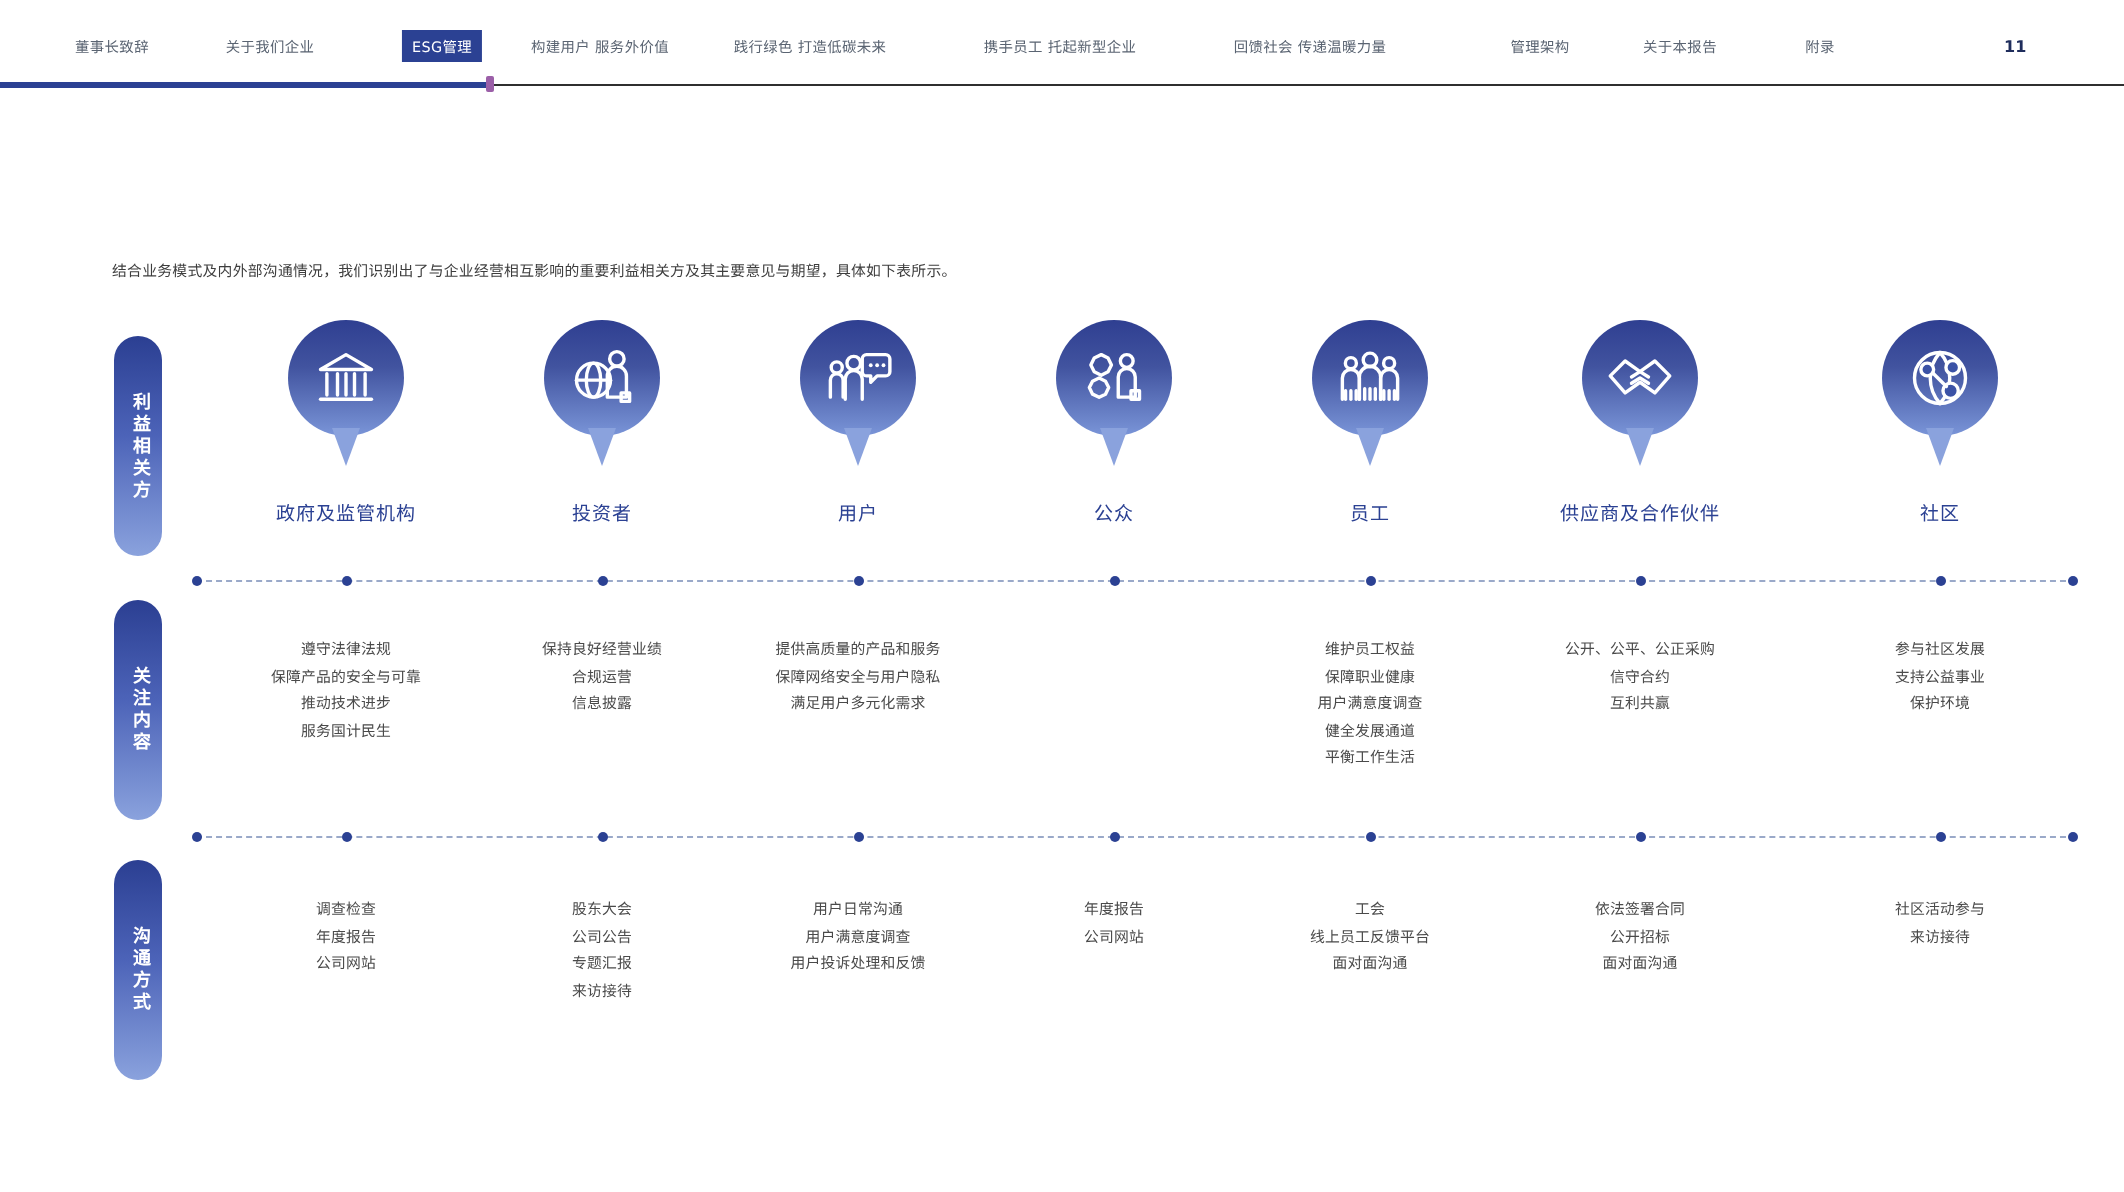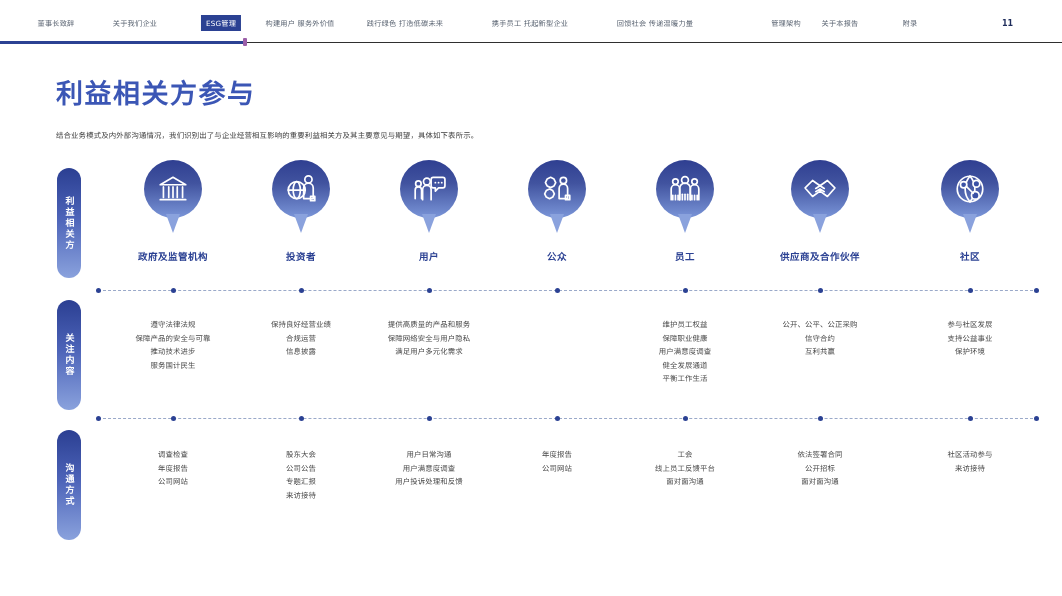--- a/index.html
+++ b/index.html
@@ -147,21 +147,21 @@
     width: 0; height: 0;
     border-left: 7px solid transparent;
     border-right: 7px solid transparent;
     border-top: 19px solid #8aa2dd;
   }
   .pin svg { position: relative; z-index: 2; display: block; }
 
   .col-title {
     margin-top: 3px;
     font-size: 9.5px;
-    font-weight: bold;
+    font-weight: normal;
     color: #2b4193;
     letter-spacing: 0.5px;
     white-space: nowrap;
   }
 
   
   .sep {
     position: absolute;
     left: 98px;
     width: 940px;
@@ -198,31 +198,30 @@
 
   <div class="topnav">
     <div class="nav-items" id="nav-items">
         <div class="nav-item" style="position: absolute; left: 56px; transform: translateX(-50%);">董事长致辞</div>
         <div class="nav-item" style="position: absolute; left: 135px; transform: translateX(-50%);">关于我们企业</div>
         <div class="nav-item active" style="position: absolute; left: 221px; transform: translateX(-50%);">ESG管理</div>
         <div class="nav-item" style="position: absolute; left: 300px; transform: translateX(-50%);">构建用户 服务外价值</div>
         <div class="nav-item" style="position: absolute; left: 405px; transform: translateX(-50%);">践行绿色 打造低碳未来</div>
         <div class="nav-item" style="position: absolute; left: 530px; transform: translateX(-50%);">携手员工 托起新型企业</div>
         <div class="nav-item" style="position: absolute; left: 655px; transform: translateX(-50%);">回馈社会 传递温暖力量</div>
-        <div class="nav-item" style="position: absolute; left: 770px; transform: translateX(-50%); margin-left: 16px;">管理架构</div>
+        <div class="nav-item" style="position: absolute; left: 770px; transform: translateX(-50%);">管理架构</div>
         <div class="nav-item" style="position: absolute; left: 840px; transform: translateX(-50%);">关于本报告</div>
         <div class="nav-item" style="position: absolute; left: 910px; transform: translateX(-50%);">附录</div>
         <div class="nav-page" style="position: absolute; left: 1002px;">11</div>
       </div>
     <div class="nav-rule"></div>
     <div class="nav-progress"></div>
     <div class="nav-dot"></div>
   </div>
 
-  <div class="title">利益相关方参与</div>
   <div class="intro">结合业务模式及内外部沟通情况，我们识别出了与企业经营相互影响的重要利益相关方及其主要意见与期望，具体如下表所示。</div>
 
   <div class="vpill p1">
     <span>利益相关方</span>
   </div>
   <div class="vpill p2">
     <span>关注内容</span>
   </div>
   <div class="vpill p3">
     <span>沟通方式</span>

